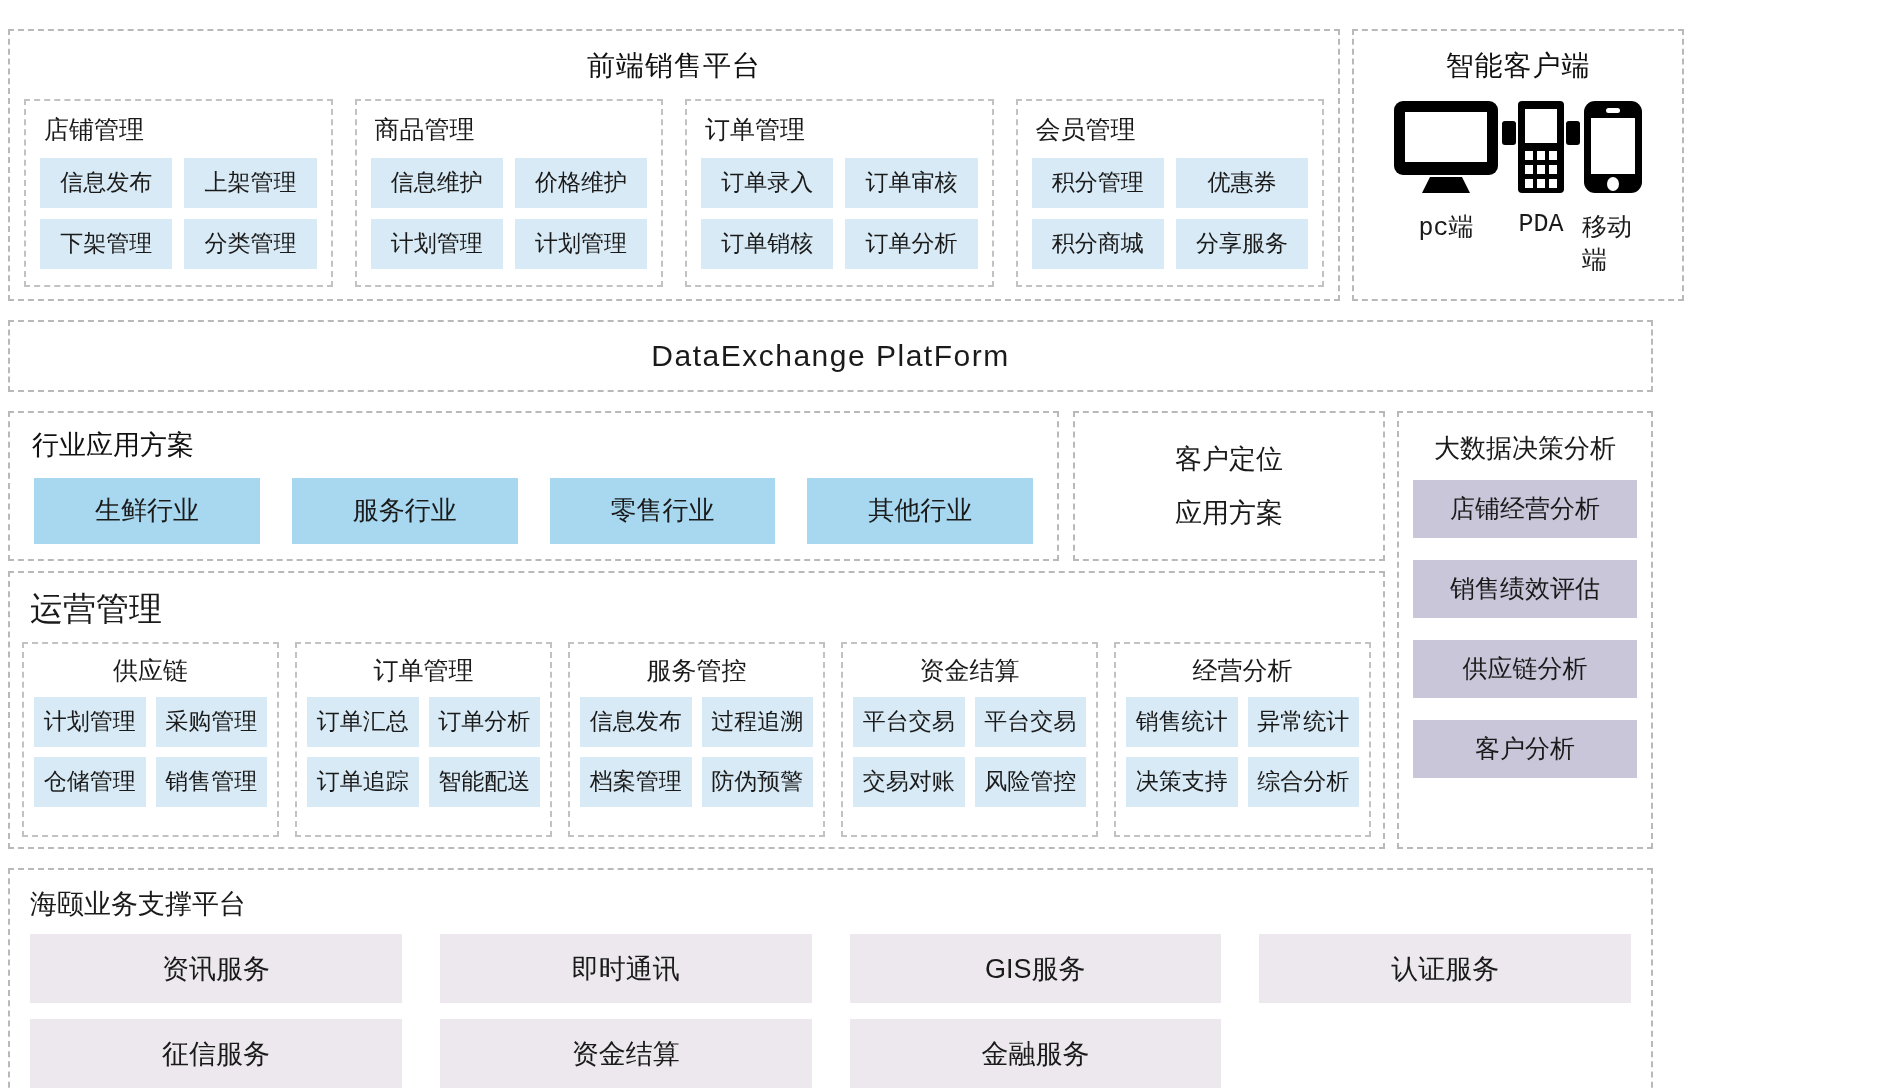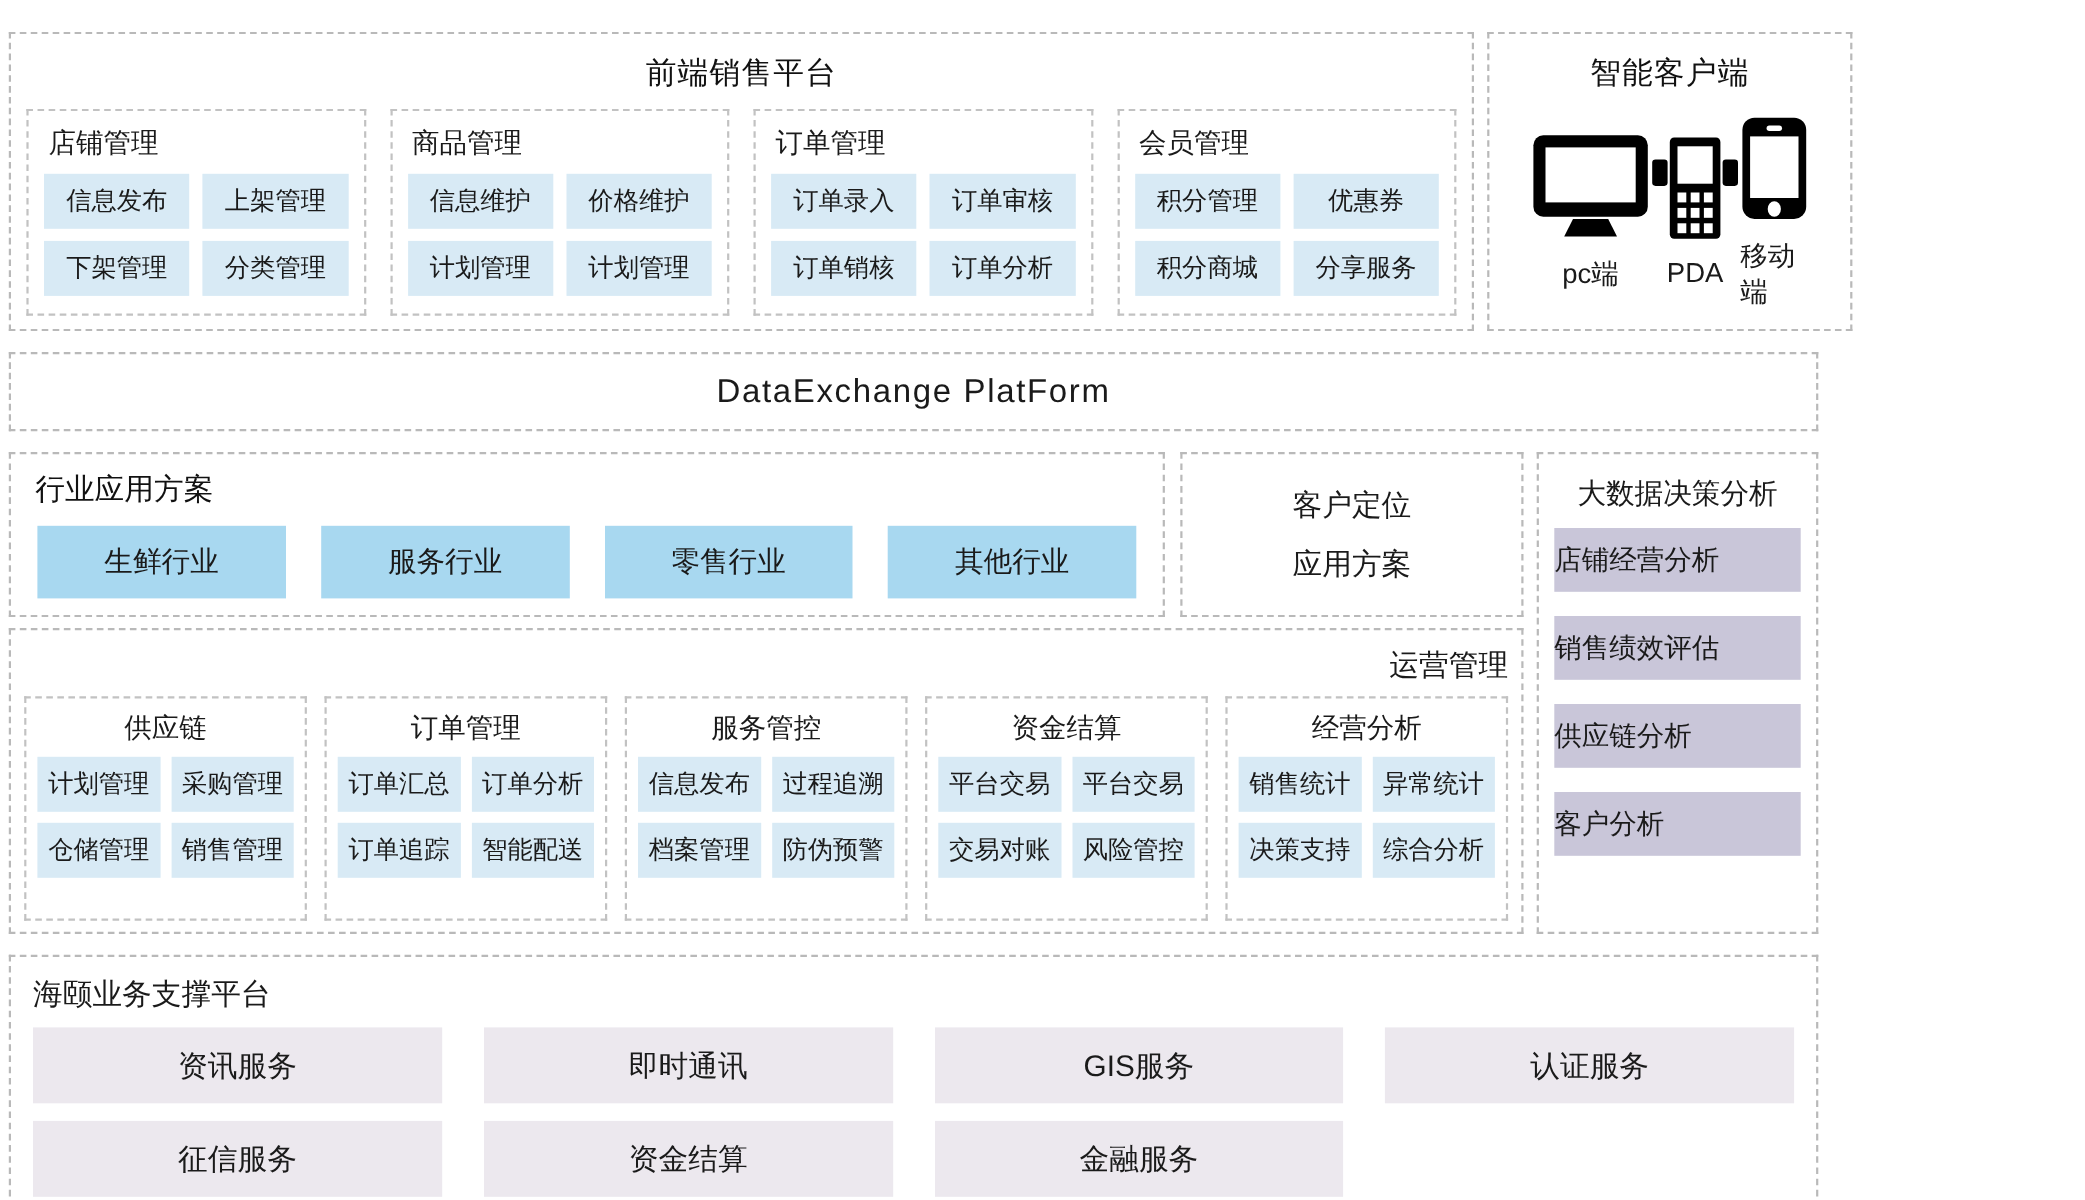--- a/index.html
+++ b/index.html
@@ -35,21 +35,21 @@
 
   .fe-cols { display: flex; gap: 22px; flex: 1; }
   .fe-card { flex: 1; padding: 8px 14px 12px 14px; display:flex; flex-direction:column; }
   .fe-card-title { font-size: 25px; padding: 4px 0 12px 4px; }
   .fe-grid { display: grid; grid-template-columns: 1fr 1fr; gap: 11px 12px; }
   .chip-blue {
     background: #d8eaf5; font-size: 23px; text-align: center;
     padding: 9px 2px 10px 2px; white-space: nowrap;
   }
 
-  .client-icons { display:flex; justify-content: space-around; align-items: center; flex:1; padding: 0 24px; }
+  .client-icons { display:flex; justify-content: space-around; align-items: flex-start; flex:1; padding: 0 24px; font-family: Liberation Mono, monospace; }
   .client-item { display:flex; flex-direction: column; align-items: center; gap: 10px; }
   .client-label { font-size: 25px; }
   .ic { display:block; }
 
   
   .dxp { height: 72px; display:flex; align-items:center; justify-content:center;
          font-size: 30px; letter-spacing: 1.5px; }
 
   
   .row3 { display:flex; gap: 12px; height: 438px; }
@@ -60,32 +60,32 @@
   .industry-row { display:flex; gap: 32px; padding: 0 12px; align-items:center; flex:1; }
   .industry-chip {
     flex:1; background: #a8d8f0; text-align:center; font-size: 26px;
     padding: 15px 0 16px 0;
   }
   .customer-pos { flex: 0 0 312px; display:flex; flex-direction:column;
                   align-items:center; justify-content:center; gap: 18px; }
   .cp-line { font-size: 27px; }
 
   .ops { flex: 1 1 auto; padding: 6px 12px 10px 12px; display:flex; flex-direction:column; }
-  .ops-title { font-size: 27px; padding: 8px 0 10px 8px; text-align: right; }
+  .ops-title { font-size: 33px; padding: 8px 0 10px 8px; }
   .ops-cols { display:flex; gap: 16px; flex:1; }
   .ops-card { flex:1; padding: 4px 10px 10px 10px; display:flex; flex-direction:column; }
   .ops-card-title { text-align:center; font-size: 25px; padding: 6px 0 10px 0; }
   .ops-grid { display:grid; grid-template-columns: 1fr 1fr; gap: 10px 10px; }
 
   
   .bigdata { flex: 0 0 256px; padding: 6px 14px 14px 14px; display:flex; flex-direction:column; }
   .bigdata-title { text-align:center; font-size: 26px; padding: 12px 0 14px 0; }
   .bigdata-list { display:flex; flex-direction:column; gap: 22px; flex:1; justify-content:flex-start; }
   .chip-purple {
-    background: #c9c6d9; font-size: 25px; padding: 12px 0 13px 0;
+    background: #c9c6d9; text-align:center; font-size: 25px; padding: 12px 0 13px 0;
   }
 
   
   .bottom { flex: 1 1 auto; padding: 6px 12px 14px 12px; display:flex; flex-direction:column; }
   .bottom-title { font-size: 27px; padding: 10px 0 10px 8px; }
   .bottom-grid {
     display:grid; grid-template-columns: repeat(4, 1fr);
     gap: 16px 38px; flex:1; padding: 2px 8px 4px 8px;
   }
   .chip-lav {

